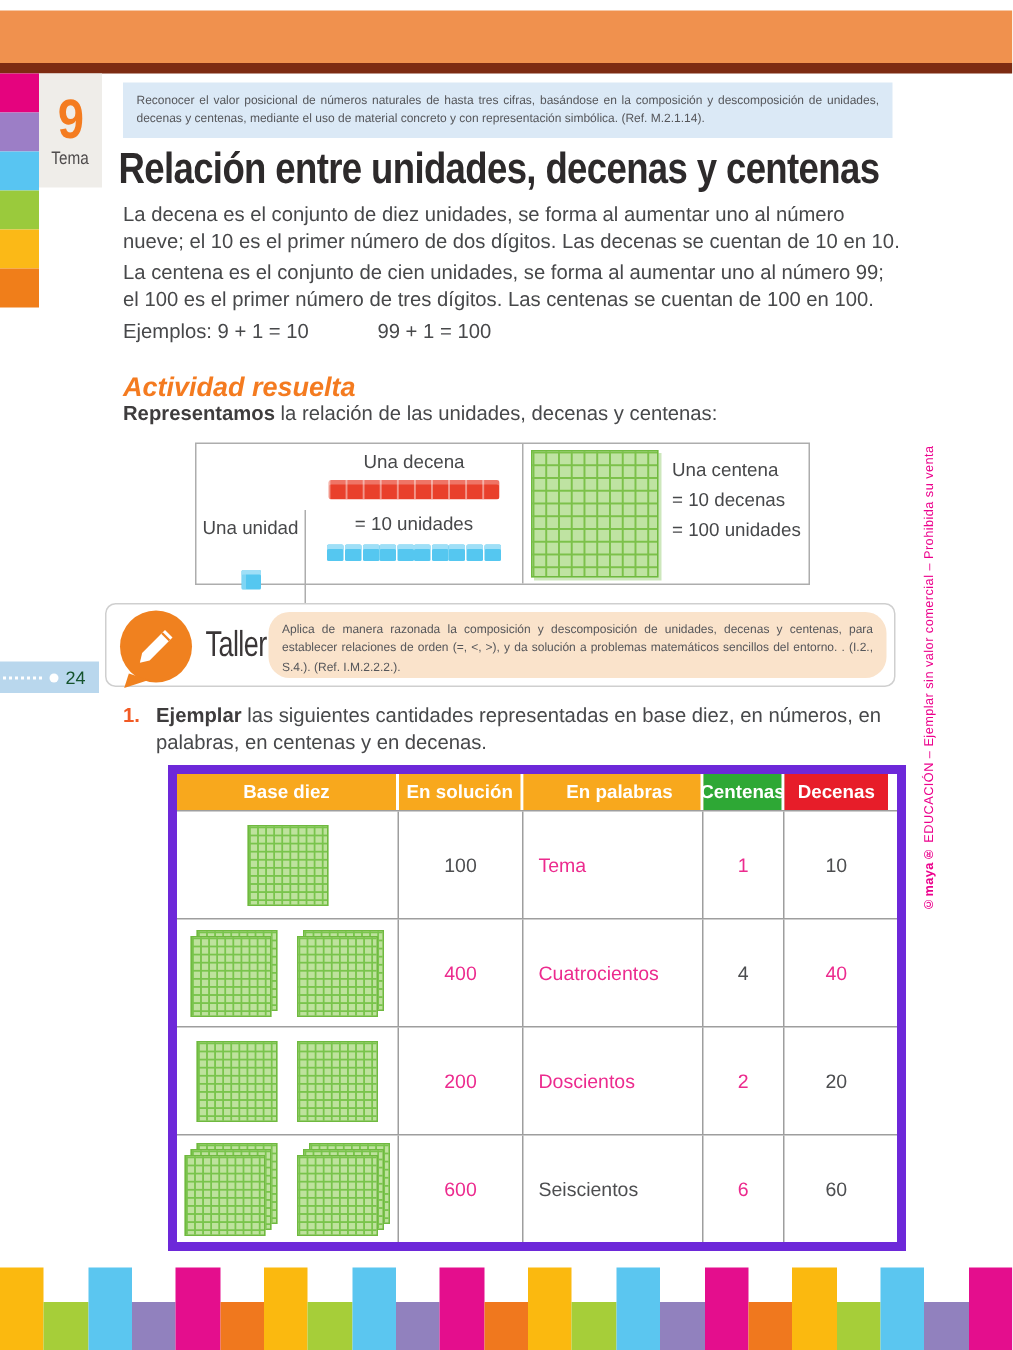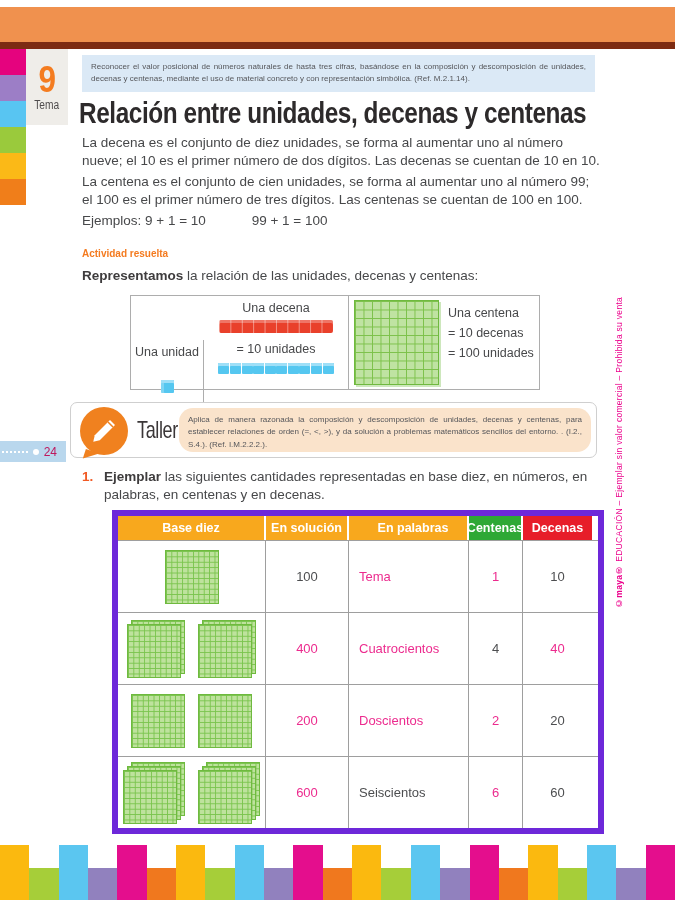--- a/index.html
+++ b/index.html
@@ -29,21 +29,21 @@
   
   .title {
     position:absolute; left:79px; top:97px; font-size:29px; font-weight:bold; color:#2D2A2B;
     transform:scaleX(.84); transform-origin:left center; white-space:nowrap; letter-spacing:-0.5px;
   }
   .body-text { position:absolute; left:82px; top:134px; width:518px; font-size:13.5px; line-height:1.33; color:#47484A; }
   .body-text p { margin-bottom:3px; }
   .examples-line { margin-top:2px; }
   .examples-line .eq2 { margin-left:42px; }
   
-  .activity-heading { position:absolute; left:82px; top:248px; font-size:10px; font-weight:bold; color:#F47B20; }
+  .activity-heading { position:absolute; left:82px; top:248px; font-size:18px; font-weight:bold; color:#F47B20;font-style:italic; }
   .activity-intro { position:absolute; left:82px; top:268px; font-size:13.5px; color:#47484A; }
   .activity-intro b { color:#3E3C3D; }
   
   .figure { position:absolute; left:130px; top:295px; width:410px; height:95px; border:1px solid #ADADAD; display:flex; background:#fff; }
   .fcell { border-right:1px solid #ADADAD; height:100%; }
   .fcell:last-child { border-right:none; }
   .fcell-unit { width:73px; display:flex; flex-direction:column; align-items:center; padding-top:5px;margin-top:44px; }
   .flabel { font-size:12.5px; color:#47484A; }
   .unit-cube { width:13px; height:13px; background:#55C7F0; margin-top:21px;
                box-shadow: inset 0 3px 0 #9FDFF7, inset 3px 0 0 rgba(255,255,255,.25); border-radius:1px; }
@@ -71,21 +71,21 @@
                  border-left:14px solid #F0811F; border-bottom:10px solid transparent; transform:rotate(18deg); }
   .taller-icon svg { width:30px; height:30px; }
   .taller-label { position:absolute; left:66px; top:13px; font-size:24px; color:#3A3637; transform:scaleX(.75); transform-origin:left center; letter-spacing:-0.5px; }
   .taller-box { position:absolute; left:108px; top:5px; width:412px; height:44px; background:#FAE3CB; border-radius:14px;
                 padding:6px 9px; font-size:8px; line-height:1.55; color:#55565A; text-align:justify; }
   
   .page-band { position:absolute; left:0; top:441px; width:66px; height:21px; background:#B9D7ED;
                display:flex; align-items:center; justify-content:flex-end; padding-right:9px; gap:5px; }
   .band-dots { width:26px; border-top:2px dotted #ffffff; }
   .band-dot { width:6px; height:6px; border-radius:50%; background:#ffffff; }
-  .band-num { font-size:12px; color:#be185d; }
+  .band-num { font-size:12px; color:#14532d; }
   
   .exercise-intro { position:absolute; left:82px; top:468px; width:520px; font-size:13.5px; line-height:1.35; color:#47484A; padding-left:22px; }
   .ex-num { position:absolute; left:0; top:0; font-weight:bold; color:#F15A24; }
   .exercise-intro b { color:#3E3C3D; }
   
   .extable { position:absolute; left:112px; top:510px; width:492px; border:6px solid #6d28d9; background:#fff; }
   .exhead { display:flex; height:24px; }
   .th { color:#fff; font-weight:bold; font-size:12.5px; display:flex; align-items:center; justify-content:center;
         border-right:2px solid #fff; transform-origin:center; }
   .th:last-child { border-right:none; }

